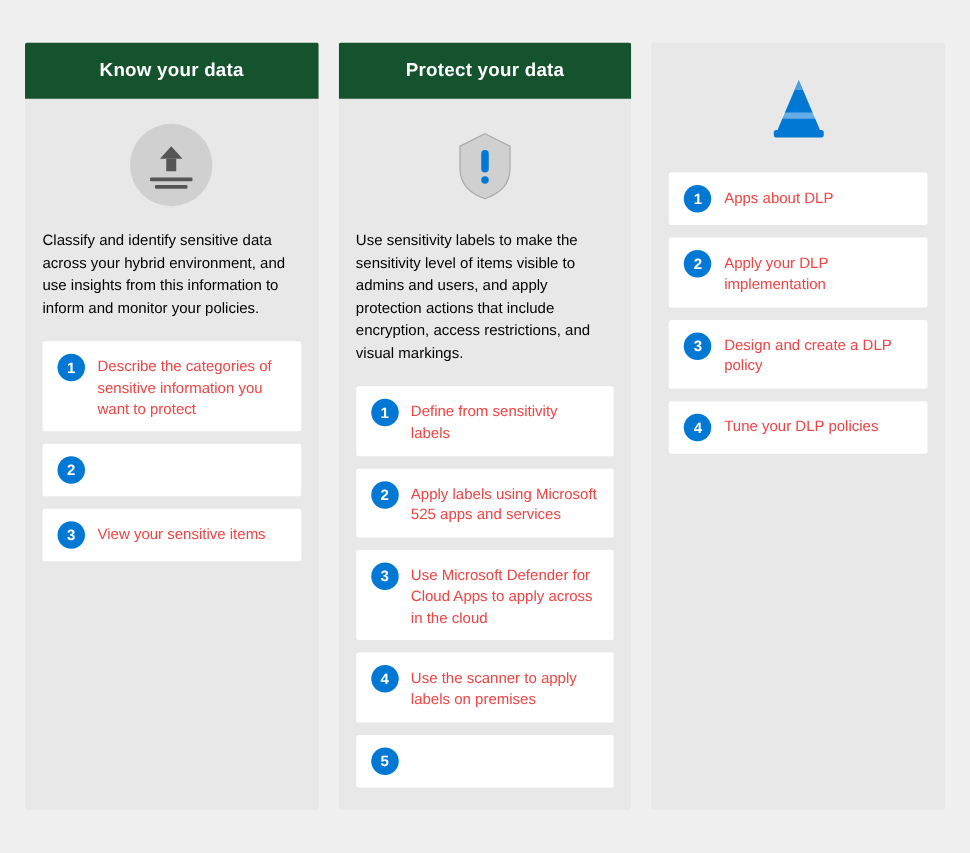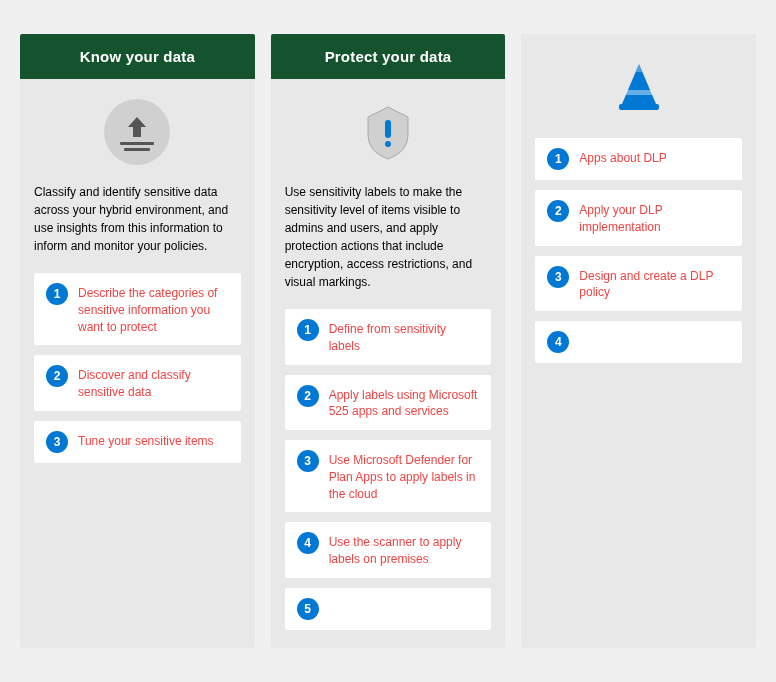--- a/index.html
+++ b/index.html
@@ -111,25 +111,24 @@
       </svg>
           </div>
         </div>
         <div class="card-description">Classify and identify sensitive data across your hybrid environment, and use insights from this information to inform and monitor your policies.</div>
         <div class="step-item">
           <div class="step-number">1</div>
           <div class="step-text">Describe the categories of sensitive information you want to protect</div>
         </div>
         <div class="step-item">
           <div class="step-number">2</div>
-          <div class="step-text">Discover and classify sensitive data</div>
         </div>
         <div class="step-item">
           <div class="step-number">3</div>
-          <div class="step-text">Tune your sensitive items</div>
+          <div class="step-text">View your sensitive items</div>
         </div>
       </div>
     </div>
     <div class="card">
       <div class="card-header">Protect your data</div>
       <div class="card-body">
         <div class="icon-area">
           <div class="icon-circle">
             <svg width="70" height="70" viewBox="0 0 70 70" xmlns="http://www.w3.org/2000/svg">
 
@@ -144,21 +143,21 @@
         <div class="step-item">
           <div class="step-number">1</div>
           <div class="step-text">Define from sensitivity labels</div>
         </div>
         <div class="step-item">
           <div class="step-number">2</div>
           <div class="step-text">Apply labels using Microsoft 525 apps and services</div>
         </div>
         <div class="step-item">
           <div class="step-number">3</div>
-          <div class="step-text">Use Microsoft Defender for Plan Apps to apply labels in the cloud</div>
+          <div class="step-text">Use Microsoft Defender for Cloud Apps to apply across in the cloud</div>
         </div>
         <div class="step-item">
           <div class="step-number">4</div>
           <div class="step-text">Use the scanner to apply labels on premises</div>
         </div>
         <div class="step-item">
           <div class="step-number">5</div>
         </div>
       </div>
     </div>
@@ -184,16 +183,17 @@
         <div class="step-item">
           <div class="step-number">2</div>
           <div class="step-text">Apply your DLP implementation</div>
         </div>
         <div class="step-item">
           <div class="step-number">3</div>
           <div class="step-text">Design and create a DLP policy</div>
         </div>
         <div class="step-item">
           <div class="step-number">4</div>
+          <div class="step-text">Tune your DLP policies</div>
         </div>
       </div>
     </div>
   </div>
 
 </body></html>

